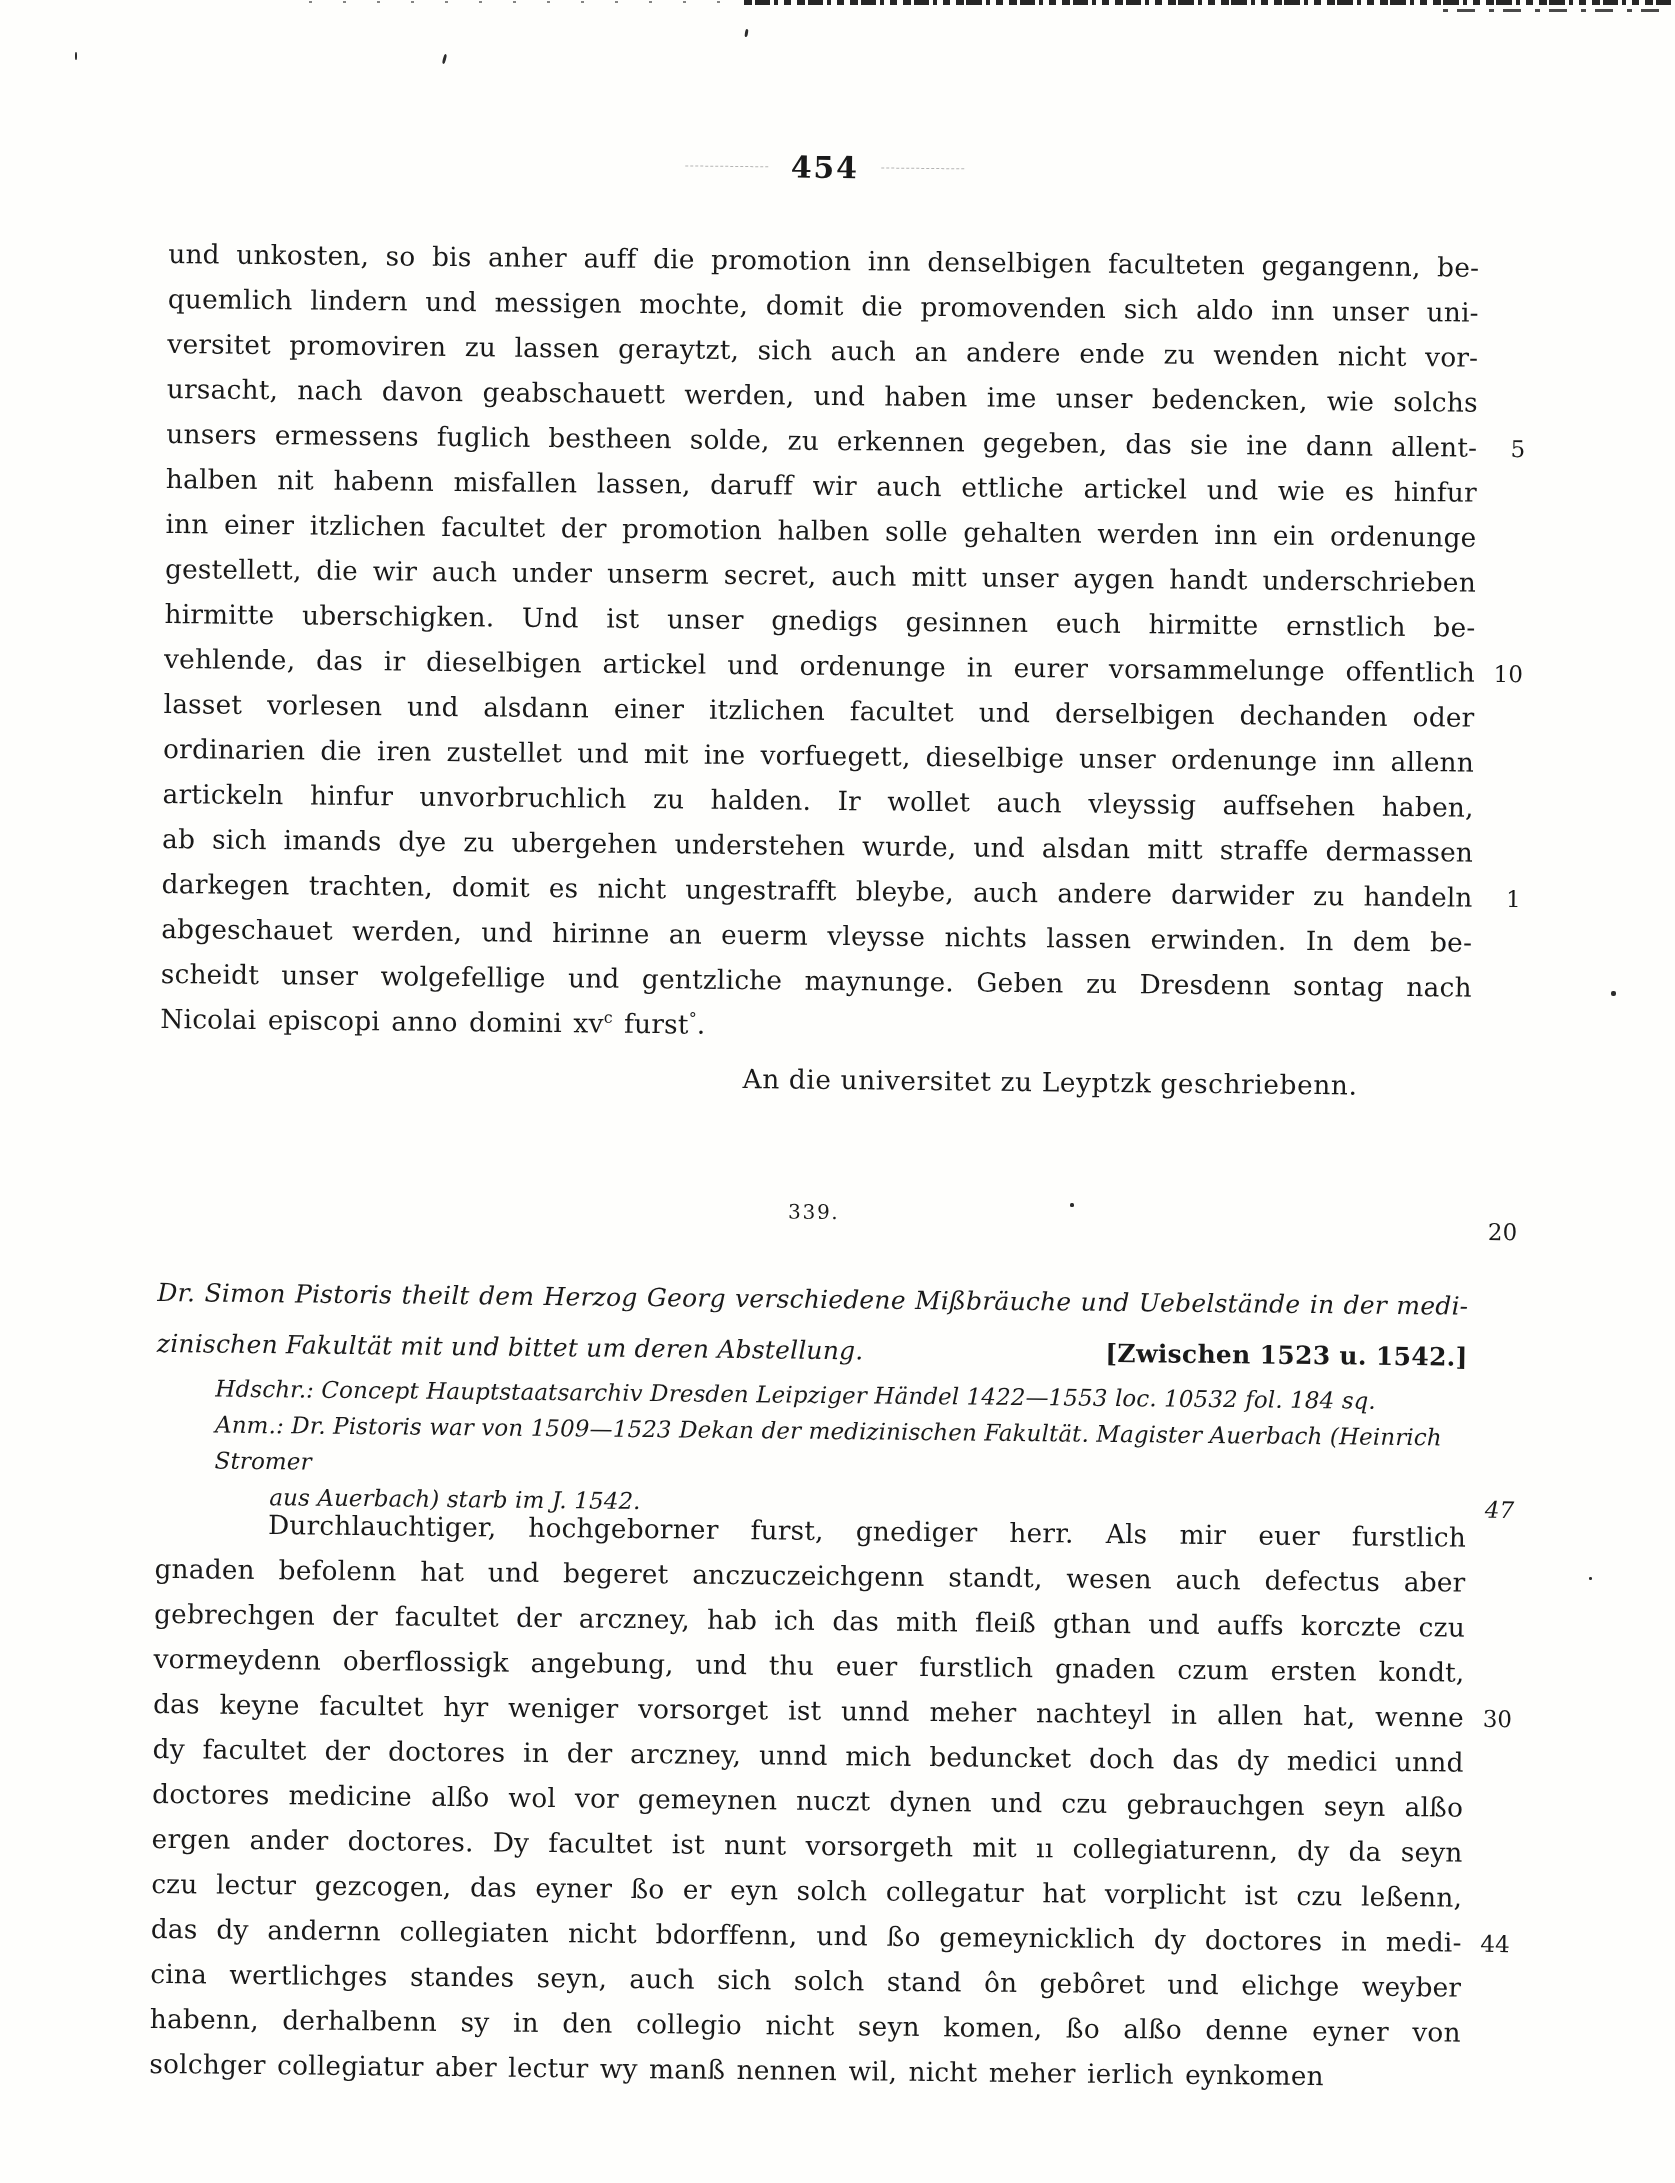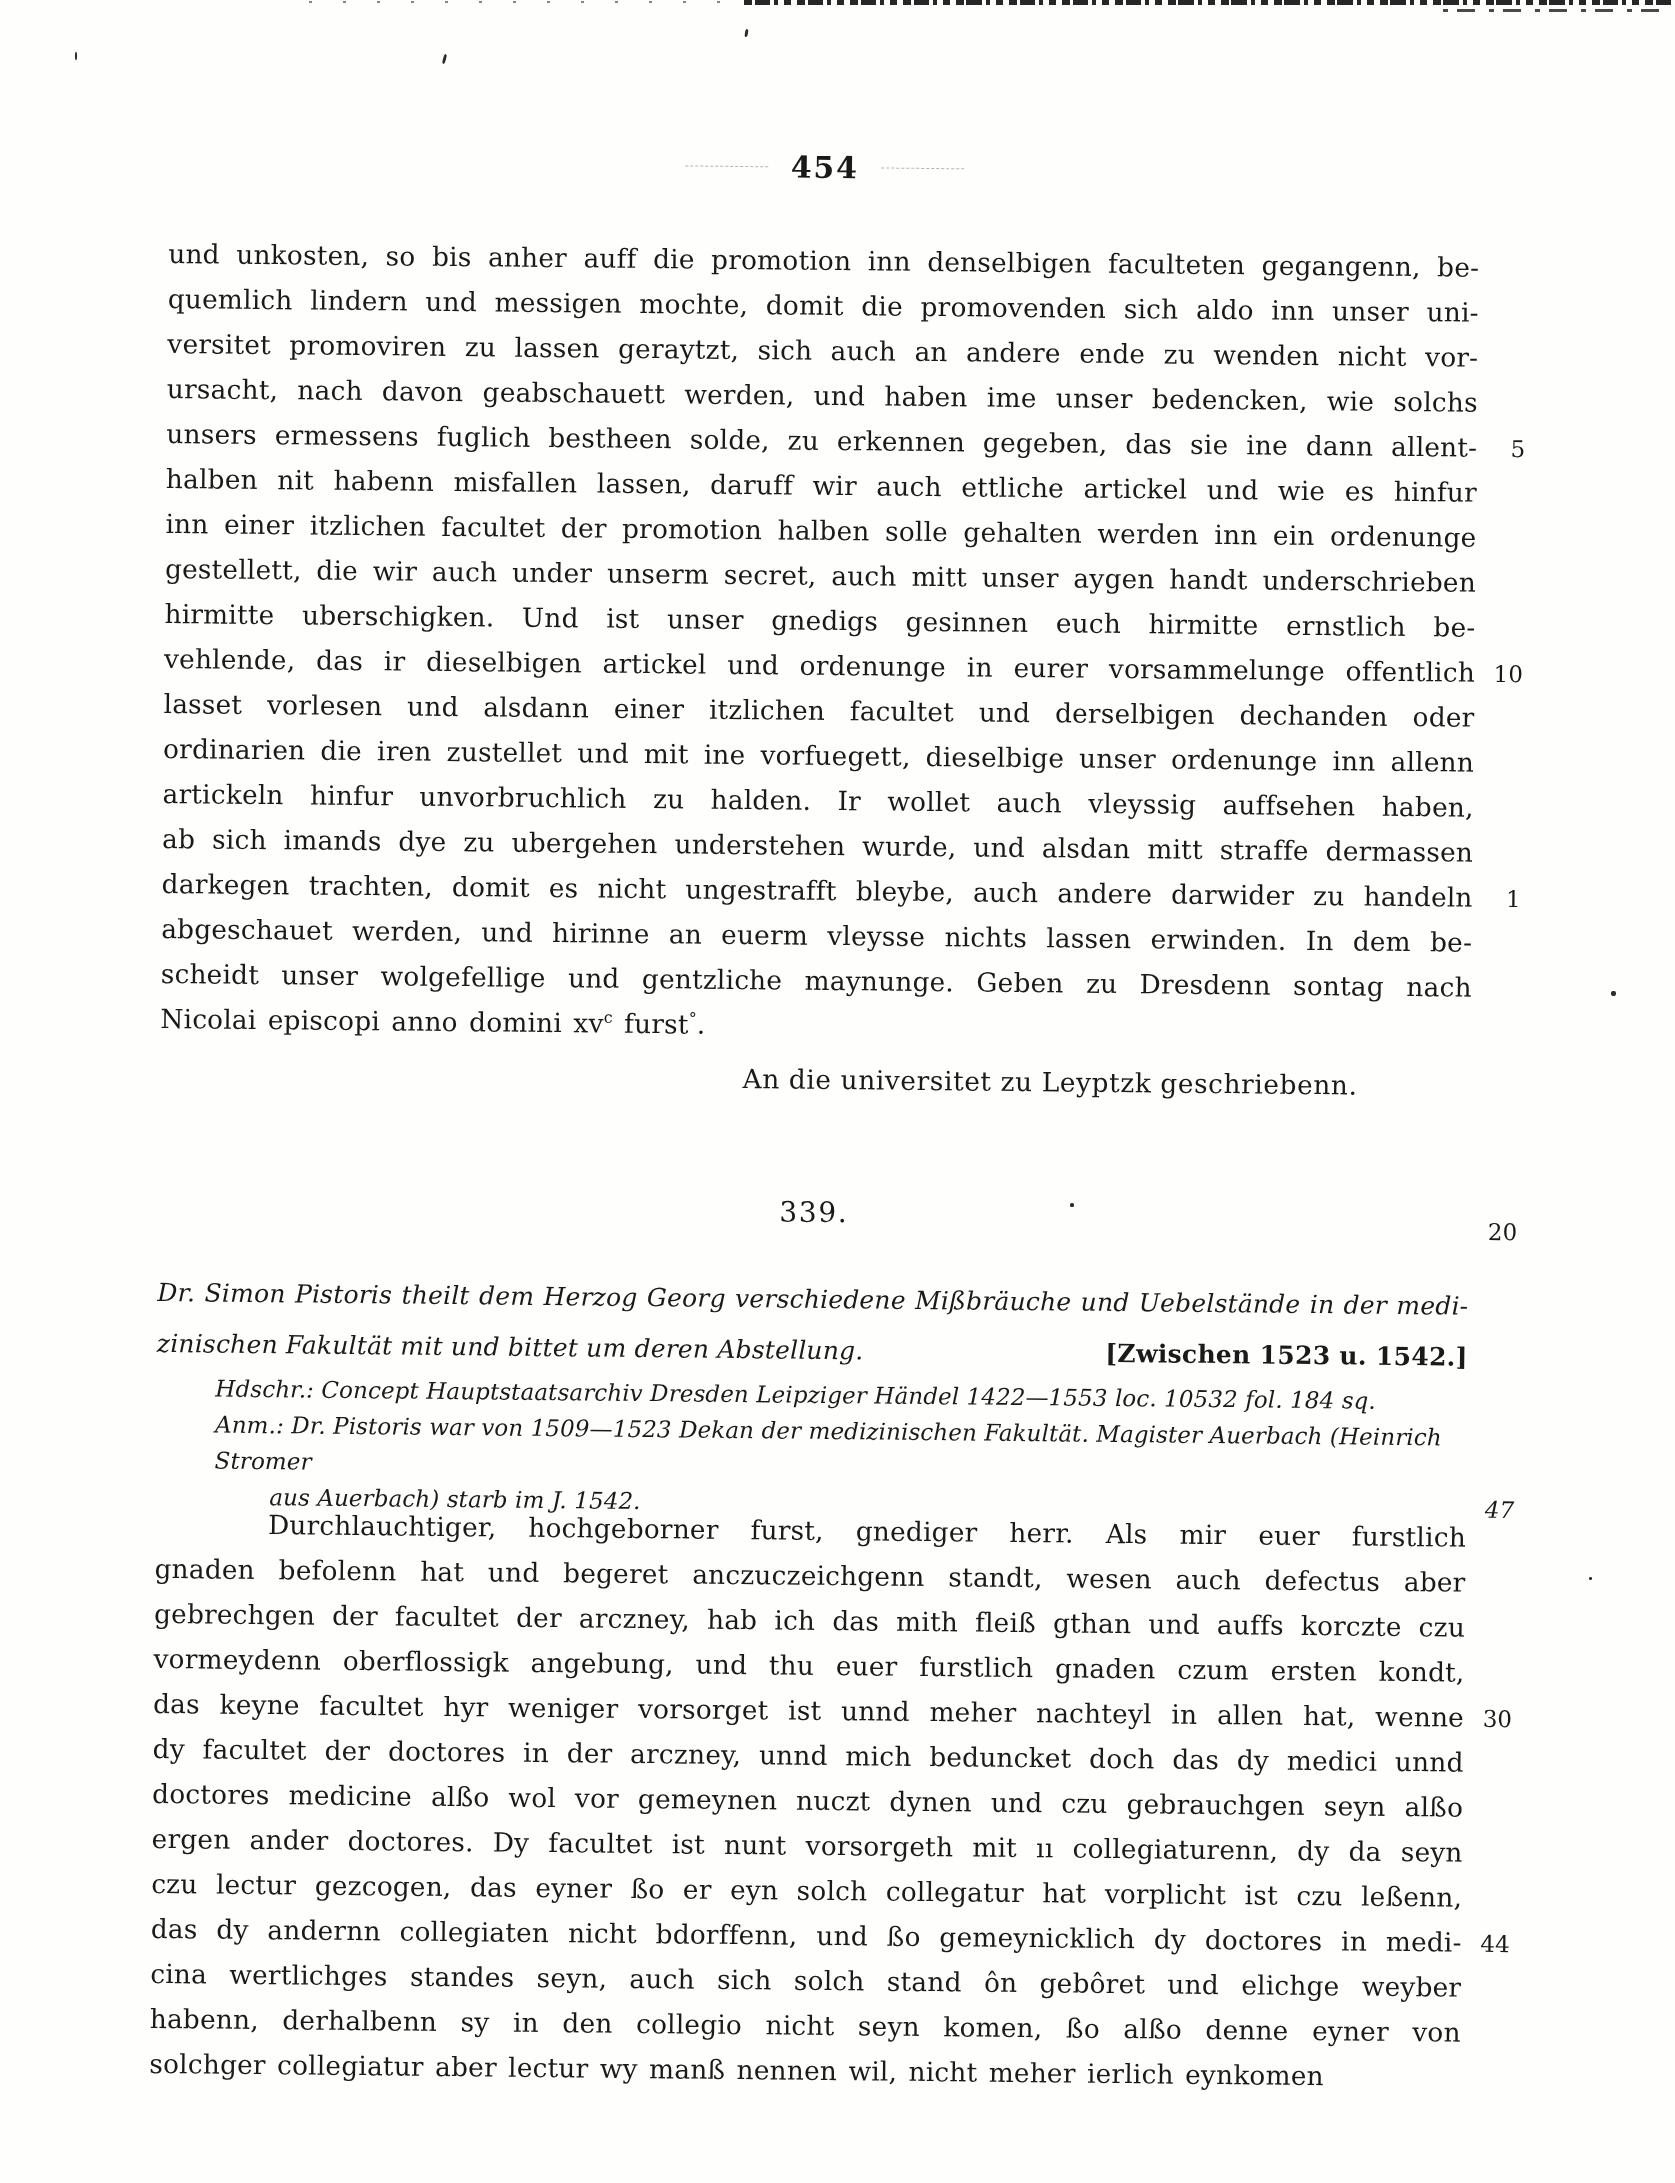--- a/index.html
+++ b/index.html
@@ -84,21 +84,21 @@
   .entry-row {
     position: absolute;
     top: 1190px;
     left: 0;
     width: 100%;
     text-align: center;
   }
   .entry-number {
     margin: 0;
     display: inline-block;
-    font-size: 28px;
+    font-size: 20px;
     font-weight: normal;
     letter-spacing: 1.7px;
     line-height: 45px;
   }
   .entry-row .mnum { top: 22px; }
   .headnote {
     position: absolute;
     top: 1274px;
     left: 0;
     width: 1311px;

